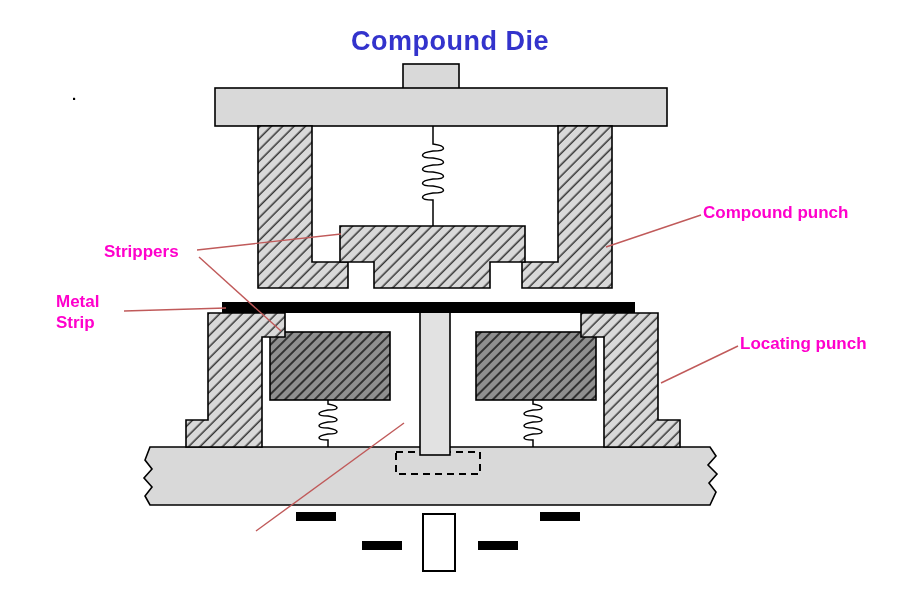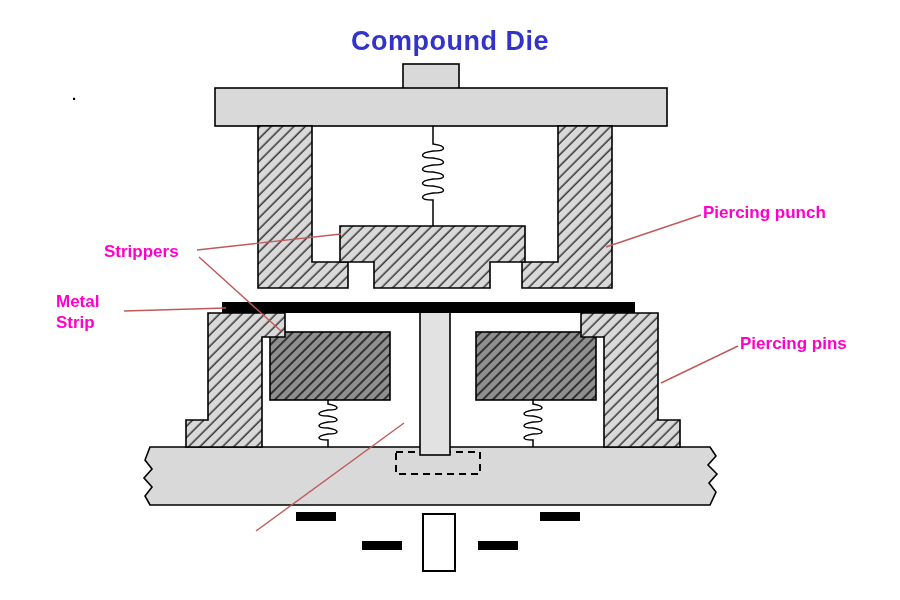--- a/index.html
+++ b/index.html
@@ -87,23 +87,23 @@
       <line x1="197" y1="250" x2="341" y2="234"></line>
       <line x1="199" y1="257" x2="281" y2="331"></line>
       <line x1="124" y1="311" x2="226" y2="308"></line>
       <line x1="738" y1="346" x2="661" y2="383"></line>
       <line x1="256" y1="531" x2="404" y2="423"></line>
     </g>
   </svg>
 
   <div class="title">Compound Die</div>
 
-  <div class="part-label" style="left:703px; top:203px;">Piercing punch</div>
+  <div class="part-label" style="left:703px; top:203px;">Compound punch</div>
 
   <div class="part-label" style="left:104px; top:242px;">Strippers</div>
 
   <div class="part-label wrap" style="left:56px; top:291px; width:82px;">Metal Strip</div>
 
-  <div class="part-label" style="left:740px; top:334px;">Piercing pins</div>
+  <div class="part-label" style="left:740px; top:334px;">Locating punch</div>
 
 
   <div class="stray" style="left:72px; top:86px;">.</div>
 </div>
 
 </body></html>

